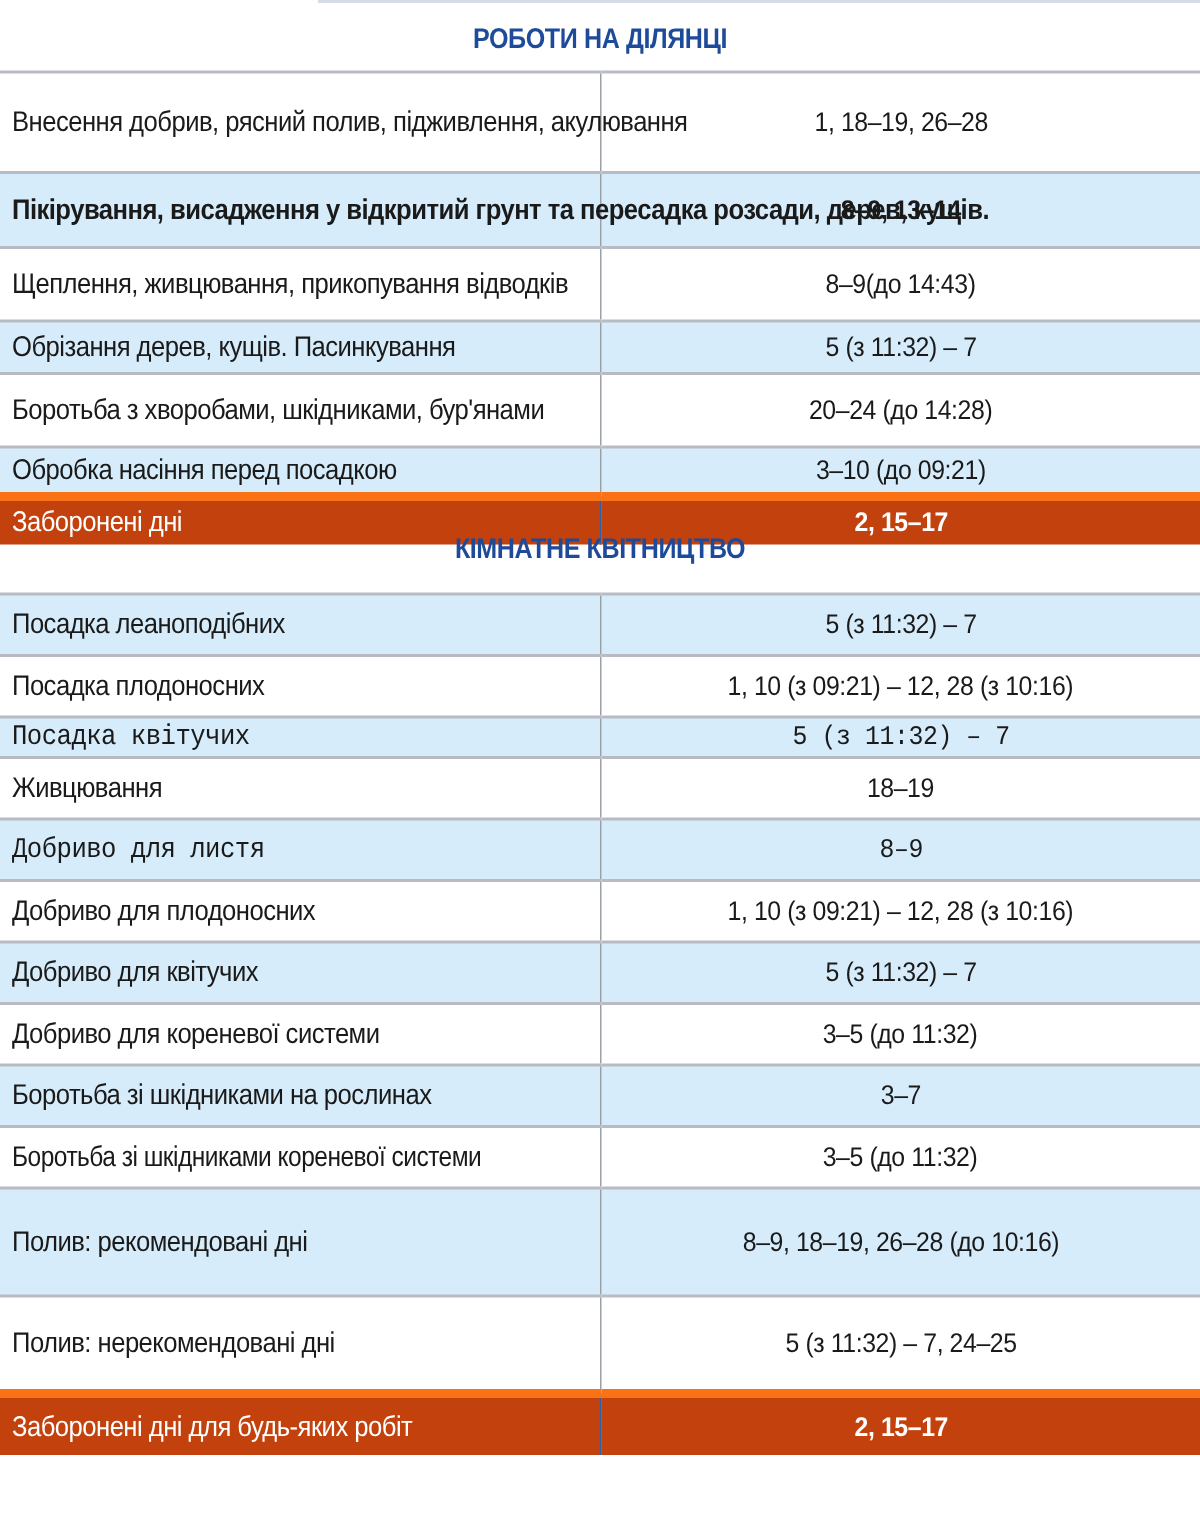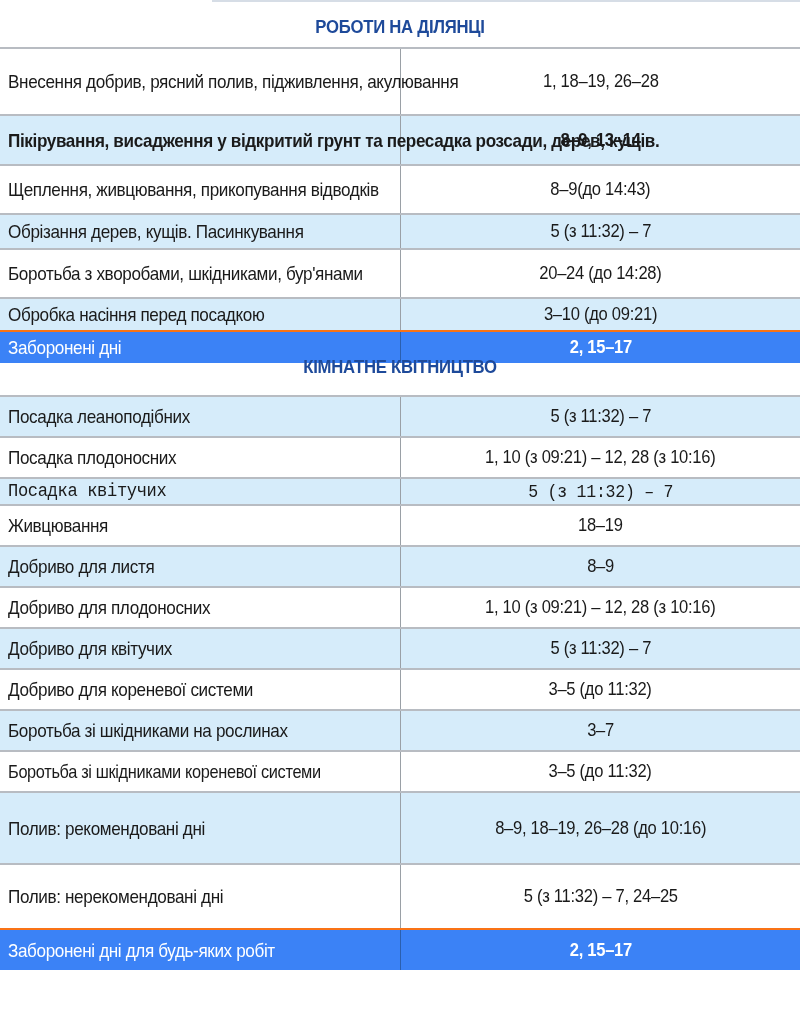--- a/index.html
+++ b/index.html
@@ -14,21 +14,21 @@
     transform: scaleX(0.88); transform-origin: center;
   }
   table { position: absolute; left: 0; width: 800px; border-collapse: collapse; table-layout: fixed; }
   td { padding: 0; border-top: 2px solid #b8bcc2; vertical-align: middle; }
   td.label {
     width: 392px; padding-left: 8px; font-size: 19px; line-height: 21px;
     border-right: 1px solid #9aa0a6; letter-spacing: -0.4px;
   }
   td.value { text-align: center; font-size: 18px; letter-spacing: -0.3px; }
   tr.alt td { background: #d6ecfa; }
-  tr.forbidden td { background: #3b82f6; color: #ffffff; border-top: 2px solid #f97316; }
+  tr.forbidden td { background: #c2410c; color: #ffffff; border-top: 6px solid #f97316; }
   tr.forbidden td.label { border-right: 1px solid #2b5fae; }
   tr.forbidden td.value { font-weight: bold; }
   .narrow { display: inline-block; transform: scaleX(0.9); transform-origin: left center; white-space: nowrap; }
   .narrow-c { display: inline-block; transform: scaleX(0.92); transform-origin: center; white-space: nowrap; }
 </style>
 </head>
 <body>
 
 <div class="topline"></div>
 
@@ -80,21 +80,21 @@
     <td class="value"><span class="narrow-c">1, 10 (з 09:21) – 12, 28 (з 10:16)</span></td>
   </tr>
   <tr class="alt" style="height:27px;font-family:Liberation Mono, monospace;">
     <td class="label"><span class="narrow">Посадка квітучих</span></td>
     <td class="value"><span class="narrow-c">5 (з 11:32) – 7</span></td>
   </tr>
   <tr style="height:41px;padding-left:32px;">
     <td class="label"><span class="narrow">Живцювання</span></td>
     <td class="value"><span class="narrow-c">18–19</span></td>
   </tr>
-  <tr class="alt" style="height:41px;">
+  <tr class="alt" style="height:41px;font-family:Liberation Mono, monospace;">
     <td class="label"><span class="narrow">Добриво для листя</span></td>
     <td class="value"><span class="narrow-c">8–9</span></td>
   </tr>
   <tr style="height:41px;">
     <td class="label"><span class="narrow">Добриво для плодоносних</span></td>
     <td class="value"><span class="narrow-c">1, 10 (з 09:21) – 12, 28 (з 10:16)</span></td>
   </tr>
   <tr class="alt" style="height:41px;padding-left:17px;">
     <td class="label"><span class="narrow">Добриво для квітучих</span></td>
     <td class="value"><span class="narrow-c">5 (з 11:32) – 7</span></td>

